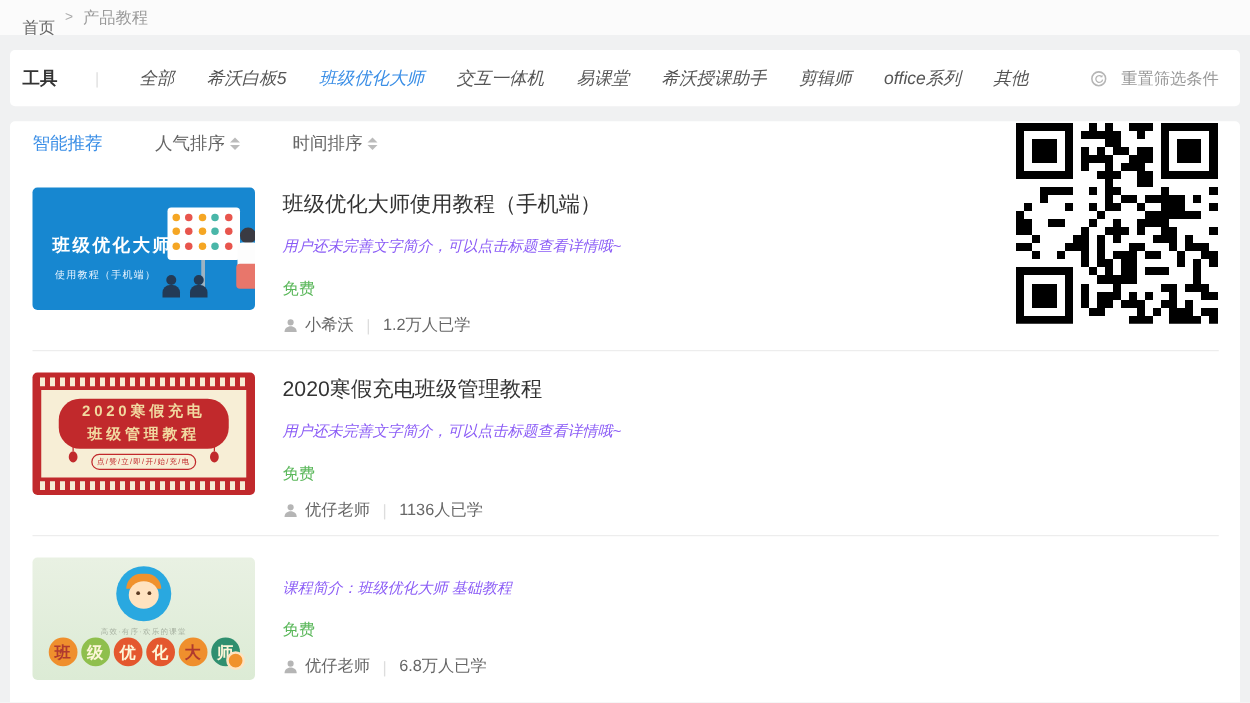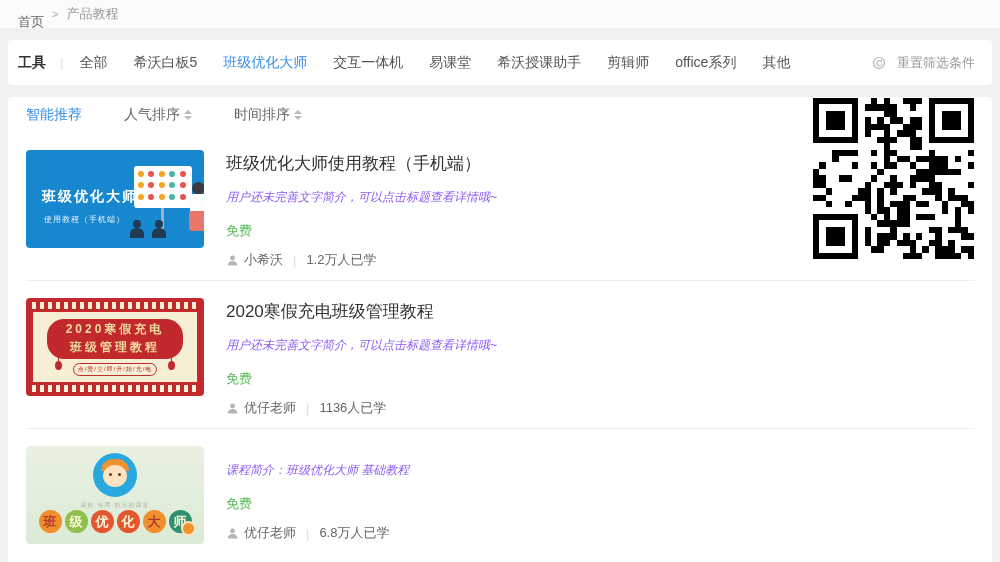--- a/index.html
+++ b/index.html
@@ -9,24 +9,24 @@
 
   
   .breadcrumb-bar { background:#fbfbfb; height:28px; display:flex; align-items:center;
     padding:0 18px; font-size:13px; }
   .crumb-home { color:#666; cursor:pointer;margin-top:16px; }
   .crumb-sep { color:#aaa; margin:0 8px; font-size:11px; }
   .crumb-cur { color:#999; }
 
   
   .filter-card { background:#fff; margin:12px 8px 0 8px; border-radius:4px;
-    height:45px; display:flex; align-items:center; padding:0 17px 0 10px; font-size:14px; }
+    height:45px; display:flex; align-items:center; padding:0 17px 0 10px; font-size:14px;gap:16px; }
   .filter-group-label { font-weight:bold; color:#333; margin-right:14px; }
   .v-divider { color:#e0e0e0; margin-right:16px; font-size:13px; }
-  .filter-items { display:flex; align-items:center; gap:26px; flex:1; }
+  .filter-items { display:flex; align-items:center; gap:26px; flex:1;font-style:italic; }
   .filter-item { color:#555; cursor:pointer; white-space:nowrap; }
   .filter-item.selected { color:#3a8ee6; }
   .reset-filter { display:flex; align-items:center; gap:6px; color:#999; font-size:13px; cursor:pointer; }
 
   
   .content-card { background:#fff; margin:12px 8px 0 8px; border-radius:4px 4px 0 0;
     padding:0 17px 0 10px; position:relative; height:465px; }
 
   .sort-row { height:36px; display:flex; align-items:center; gap:42px; padding-left:8px; font-size:14px; }
   .sort-item { color:#666; cursor:pointer; display:flex; align-items:center; gap:4px; }

